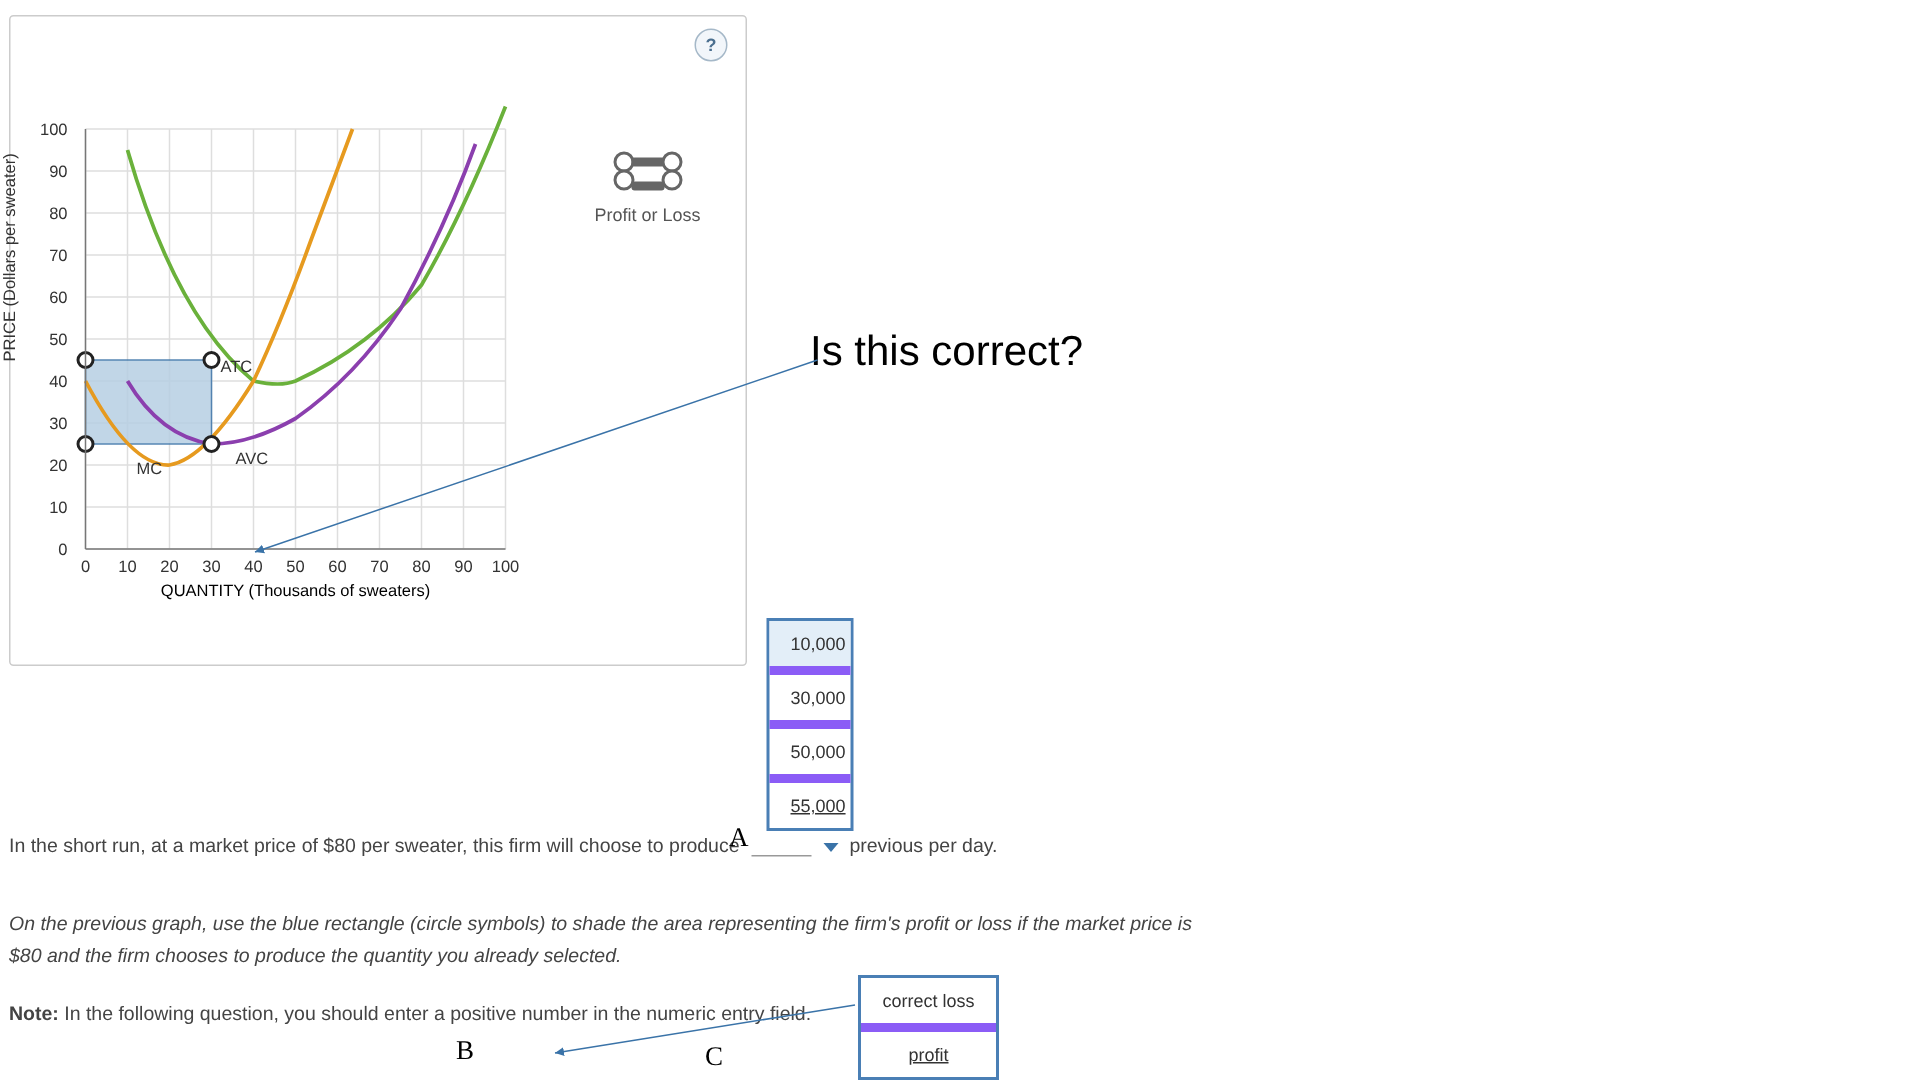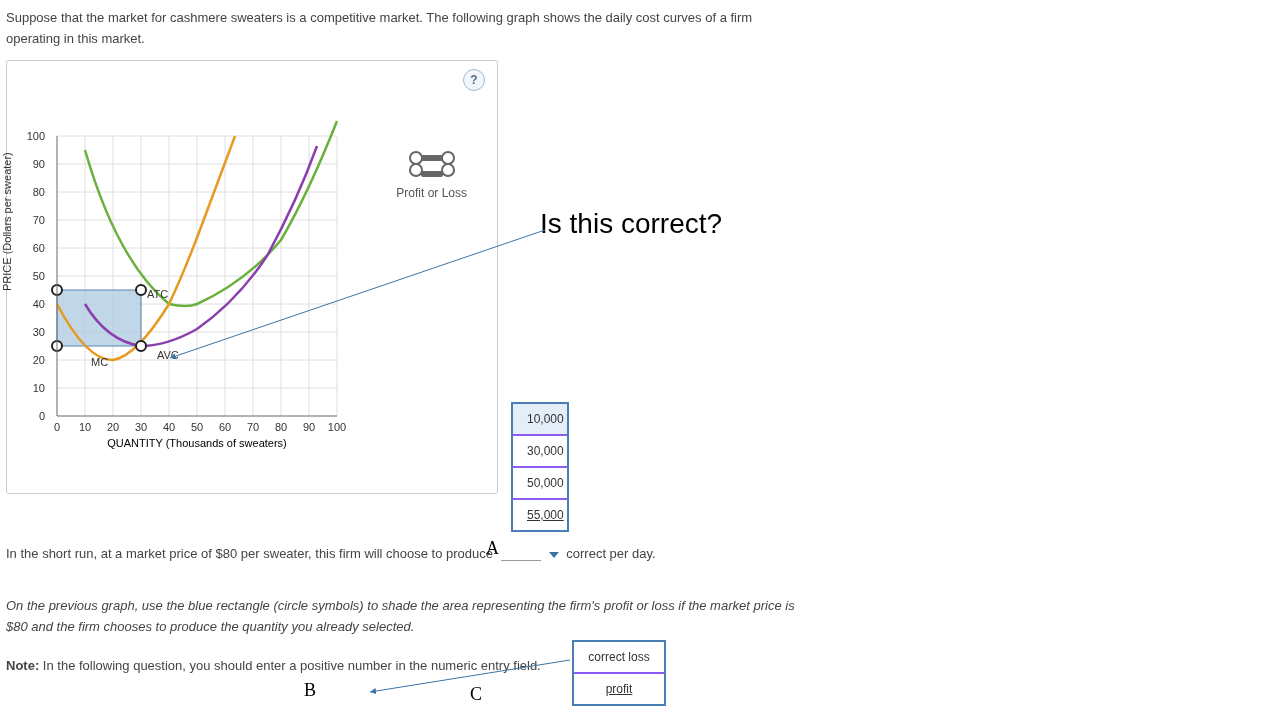--- a/index.html
+++ b/index.html
@@ -21,34 +21,33 @@
   .mc{stroke:#e69a1f;}
   .atc{stroke:#6ab13b;}
   .avc{stroke:#8b3fae;}
   .shade{fill:#b7cfe3;stroke:#3a73a8;stroke-width:1;opacity:.85;}
   .node{fill:#fff;stroke:#222;stroke-width:2;}
   .curve-label{font-size:11px;fill:#333;}
   .prompt{position:absolute;font-size:13px;color:#444;}
   .blank-line{display:inline-block;border-bottom:1px solid #999;min-width:40px;height:14px;vertical-align:bottom;margin:0 4px;}
   .ddl-arrow{display:inline-block;width:0;height:0;border-left:5px solid transparent;border-right:5px solid transparent;border-top:6px solid #3a73a8;vertical-align:middle;margin:0 4px;}
   .opt-box{position:absolute;border:2px solid #4a7fb5;background:#fff;font-size:12px;}
-  .opt-box .opt{padding:8px 14px;border-bottom:2px solid #8b5cf6;text-align:center;}
+  .opt-box .opt{padding:8px 14px;border-bottom:6px solid #8b5cf6;text-align:center;}
   .opt-box .opt:last-child{border-bottom:none;text-decoration:underline;}
   .opt-box .opt.sel{background:#e3eef8;}
   .ann-letter{position:absolute;font-size:18px;font-family:'Times New Roman',serif;color:#000;}
   .ann-question{position:absolute;font-size:28px;color:#000;}
   .arrow-line{stroke:#3a73a8;stroke-width:1;fill:none;marker-end:url(#arrowA);}
   .italic{font-style:italic;}
   .num-entry{display:inline-block;border:1px solid #aaa;width:48px;height:16px;font-size:11px;color:#aaa;padding:0 4px;vertical-align:bottom;}
 </style>
 </head>
 <body>
 <div class="page">
 
-<div class="q-body">Suppose that the market for cashmere sweaters is a competitive market. The following graph shows the daily cost curves of a firm operating in this market.</div>
 
 <div class="graph-card">
   <div class="help-icon">?</div>
 
   <div class="legend-tool">
     <div class="legend-handle">
       <span class="handle-circle"></span>
           <span class="handle-bar"></span>
           <span class="handle-circle"></span>
     </div>
@@ -158,21 +157,21 @@
 <div class="opt-box" style="left:511px;top:402px;width:54px">
   <div class="opt sel">10,000</div>
   <div class="opt">30,000</div>
   <div class="opt">50,000</div>
   <div class="opt">55,000</div>
 </div>
 
 <div class="prompt" style="left:6px;top:546px">
   <span>In the short run, at a market price of $80 per sweater, this firm will choose to produce</span>
   <span class="blank-line"></span><span class="ddl-arrow"></span>
-  <span>correct per day.</span>
+  <span>previous per day.</span>
 </div>
 <div class="ann-letter" style="left:486px;top:538px">A</div>
 
 <div class="prompt italic" style="left:6px;top:596px;max-width:790px;line-height:1.6">On the previous graph, use the blue rectangle (circle symbols) to shade the area representing the firm's profit or loss if the market price is $80 and the firm chooses to produce the quantity you already selected.</div>
 
 <div class="prompt" style="left:6px;top:658px">
   <b>Note:</b><span> In the following question, you should enter a positive number in the numeric entry field.</span>
 </div>
 
 <div class="opt-box" style="left:572px;top:640px;width:90px">

